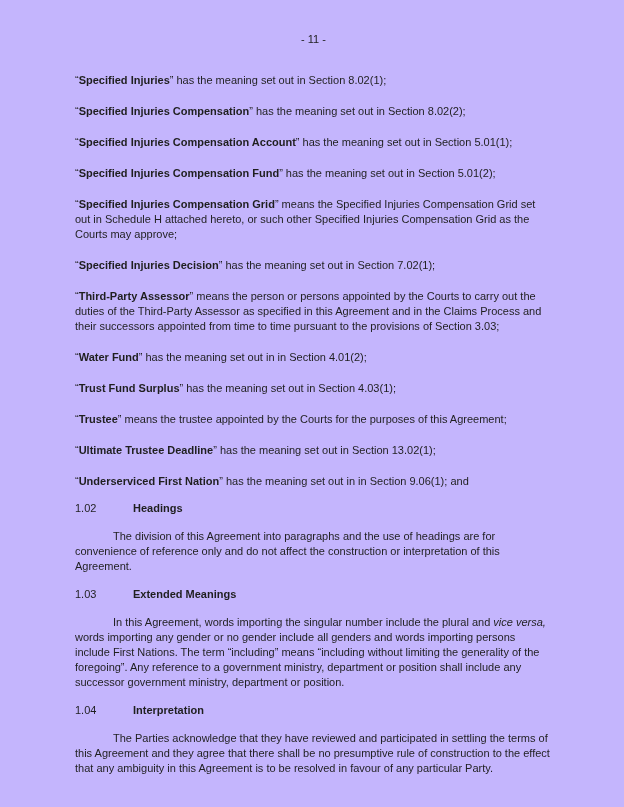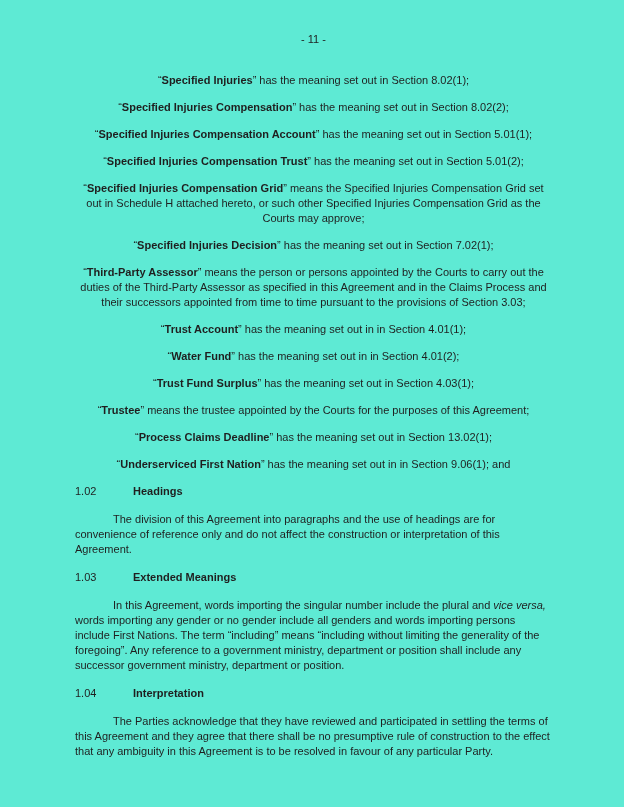--- a/index.html
+++ b/index.html
@@ -5,35 +5,34 @@
   html, body {
     margin: 0;
     padding: 0;
     background: #ffffff;
   }
   .page {
     position: relative;
     width: 624px;
     height: 807px;
     box-sizing: border-box;
-    background: #5eead4;
+    background: #c4b5fd;
     padding: 32px 72px 0 75px;
     font-family: "Liberation Sans", sans-serif;
     font-size: 11px;
     line-height: 15px;
     color: #1f1f1f;
     overflow: hidden;
   }
   .page-number {
     text-align: center;
     margin: 0 0 26px 0;
   }
   .def {
-    margin: 0 0 12px 0;
-    text-align: center;
+    margin: 16px 0 12px 0;
   }
   .def b {
     font-weight: bold;
   }
   .section {
     margin-top: 4px;
   }
   .section-heading {
     display: flex;
     margin: 0 0 13px 0;
@@ -53,29 +52,28 @@
 </style>
 </head>
 <body>
 
 <div class="page">
   <p class="page-number">- 11 -</p>
   <div>
       <p class="def">“<b>Specified Injuries</b>” has the meaning set out in Section 8.02(1);</p>
       <p class="def">“<b>Specified Injuries Compensation</b>” has the meaning set out in Section 8.02(2);</p>
       <p class="def">“<b>Specified Injuries Compensation Account</b>” has the meaning set out in Section 5.01(1);</p>
-      <p class="def">“<b>Specified Injuries Compensation Trust</b>” has the meaning set out in Section 5.01(2);</p>
+      <p class="def">“<b>Specified Injuries Compensation Fund</b>” has the meaning set out in Section 5.01(2);</p>
       <p class="def">“<b>Specified Injuries Compensation Grid</b>” means the Specified Injuries Compensation Grid set out in Schedule H attached hereto, or such other Specified Injuries Compensation Grid as the Courts may approve;</p>
       <p class="def">“<b>Specified Injuries Decision</b>” has the meaning set out in Section 7.02(1);</p>
       <p class="def">“<b>Third-Party Assessor</b>” means the person or persons appointed by the Courts to carry out the duties of the Third-Party Assessor as specified in this Agreement and in the Claims Process and their successors appointed from time to time pursuant to the provisions of Section 3.03;</p>
-      <p class="def">“<b>Trust Account</b>” has the meaning set out in in Section 4.01(1);</p>
       <p class="def">“<b>Water Fund</b>” has the meaning set out in in Section 4.01(2);</p>
       <p class="def">“<b>Trust Fund Surplus</b>” has the meaning set out in Section 4.03(1);</p>
       <p class="def">“<b>Trustee</b>” means the trustee appointed by the Courts for the purposes of this Agreement;</p>
-      <p class="def">“<b>Process Claims Deadline</b>” has the meaning set out in Section 13.02(1);</p>
+      <p class="def">“<b>Ultimate Trustee Deadline</b>” has the meaning set out in Section 13.02(1);</p>
       <p class="def">“<b>Underserviced First Nation</b>” has the meaning set out in in Section 9.06(1); and</p>
     </div>
   <div>
       <div class="section">
         <div class="section-heading">
           <span class="sec-num">1.02</span>
           <span class="sec-title">Headings</span>
         </div>
         <p class="body-para"><span>The division of this Agreement into paragraphs and the use of headings are for convenience of reference only and do not affect the construction or interpretation of this Agreement.</span></p>
       </div>

